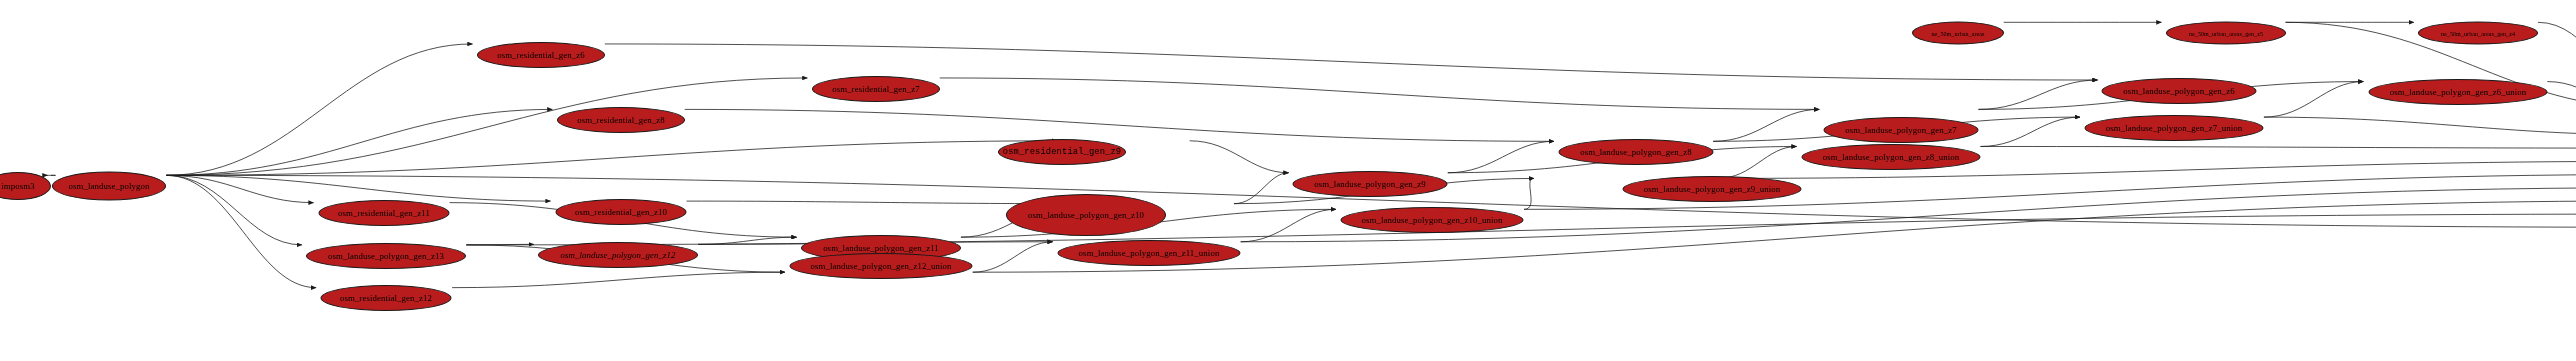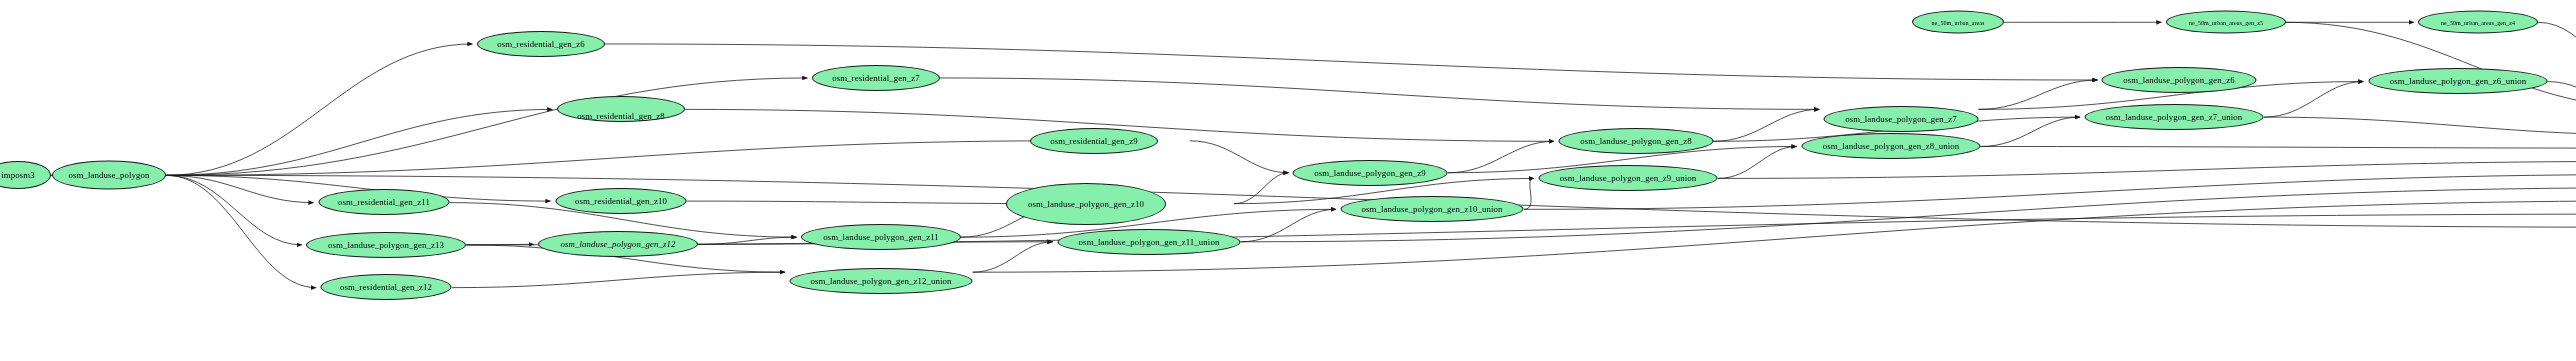--- a/index.html
+++ b/index.html
@@ -2,22 +2,22 @@
 <html style="font-size:8.2px"><head>
 <meta charset="utf-8">
 <style>
   html,body{margin:0;padding:0;background:#ffffff;}
   #canvas{position:relative;width:2741px;height:362px;background:#fff;
           font-family:"Liberation Serif", serif;overflow:hidden;}
   #edges{position:absolute;left:0;top:0;width:2741px;height:362px;}
   .node{position:absolute;transform:translate(-50%,-50%);
         display:flex;align-items:center;justify-content:center;
         border:0.7px solid #1a1a1a;border-radius:50%;
-        background:#86efac;color:#000;white-space:nowrap;
-        box-sizing:border-box;}
+        background:#b91c1c;color:#000;white-space:nowrap;
+        box-sizing:border-box;margin-top:11px;}
   .node span{font-size:8.8px;line-height:1;letter-spacing:0.1px;}
   .node.small span{font-size:6px;}
 </style>
 </head>
 <body>
 
 <div id="canvas">
   <svg id="edges" viewBox="0 0 5320 702">
     <defs>
       <marker id="arrow" markerWidth="11" markerHeight="9" refX="10" refY="4.5" orient="auto" markerUnits="userSpaceOnUse">
@@ -82,60 +82,60 @@
       </div>
       <div class="node" style="left: 109px; top: 175px; width: 114px; height: 29px;">
         <span>osm_landuse_polygon</span>
       </div>
       <div class="node" style="left: 541px; top: 44px; width: 128px; height: 26px;">
         <span>osm_residential_gen_z6</span>
       </div>
       <div class="node" style="left: 876px; top: 78px; width: 128px; height: 26px;">
         <span>osm_residential_gen_z7</span>
       </div>
-      <div class="node" style="left: 621px; top: 109px; width: 128px; height: 26px; align-items: flex-end;">
+      <div class="node" style="left: 621px; top: 109px; width: 128px; height: 26px;">
         <span>osm_residential_gen_z8</span>
       </div>
-      <div class="node" style="left: 1094px; top: 141px; width: 128px; height: 26px;">
+      <div class="node" style="left: 1062px; top: 141px; width: 128px; height: 26px; font-family: Liberation Mono, monospace;">
         <span>osm_residential_gen_z9</span>
       </div>
       <div class="node" style="left: 621px; top: 201px; width: 131px; height: 26px;">
         <span>osm_residential_gen_z10</span>
       </div>
       <div class="node" style="left: 384px; top: 202px; width: 131px; height: 26px; text-align: right;">
         <span>osm_residential_gen_z11</span>
       </div>
       <div class="node" style="left: 386px; top: 287px; width: 131px; height: 26px; align-items: center;">
         <span>osm_residential_gen_z12</span>
       </div>
       <div class="node" style="left: 386px; top: 245px; width: 160px; height: 26px;">
         <span>osm_landuse_polygon_gen_z13</span>
       </div>
       <div class="node" style="left: 618px; top: 244px; width: 160px; height: 26px; font-style: italic;">
         <span>osm_landuse_polygon_gen_z12</span>
       </div>
       <div class="node" style="left: 881px; top: 237px; width: 160px; height: 26px;">
         <span>osm_landuse_polygon_gen_z11</span>
       </div>
-      <div class="node" style="left: 881px; top: 281px; width: 183px; height: 26px; justify-content: center;">
+      <div class="node" style="left: 881px; top: 255px; width: 183px; height: 26px; justify-content: center;">
         <span>osm_landuse_polygon_gen_z12_union</span>
       </div>
       <div class="node" style="left: 1149px; top: 242px; width: 183px; height: 26px;">
         <span>osm_landuse_polygon_gen_z11_union</span>
       </div>
       <div class="node" style="left: 1086px; top: 204px; width: 160px; height: 42px;">
         <span>osm_landuse_polygon_gen_z10</span>
       </div>
       <div class="node" style="left: 1432px; top: 209px; width: 183px; height: 26px;">
         <span>osm_landuse_polygon_gen_z10_union</span>
       </div>
       <div class="node" style="left: 1370px; top: 173px; width: 155px; height: 26px;">
         <span>osm_landuse_polygon_gen_z9</span>
       </div>
-      <div class="node" style="left: 1628px; top: 178px; width: 179px; height: 26px;">
+      <div class="node" style="left: 1712px; top: 178px; width: 179px; height: 26px;">
         <span>osm_landuse_polygon_gen_z9_union</span>
       </div>
       <div class="node" style="left: 1636px; top: 141px; width: 155px; height: 26px;">
         <span>osm_landuse_polygon_gen_z8</span>
       </div>
       <div class="node" style="left: 1891px; top: 146px; width: 179px; height: 26px;">
         <span>osm_landuse_polygon_gen_z8_union</span>
       </div>
       <div class="node" style="left: 1901px; top: 119px; width: 155px; height: 26px;">
         <span>osm_landuse_polygon_gen_z7</span>

